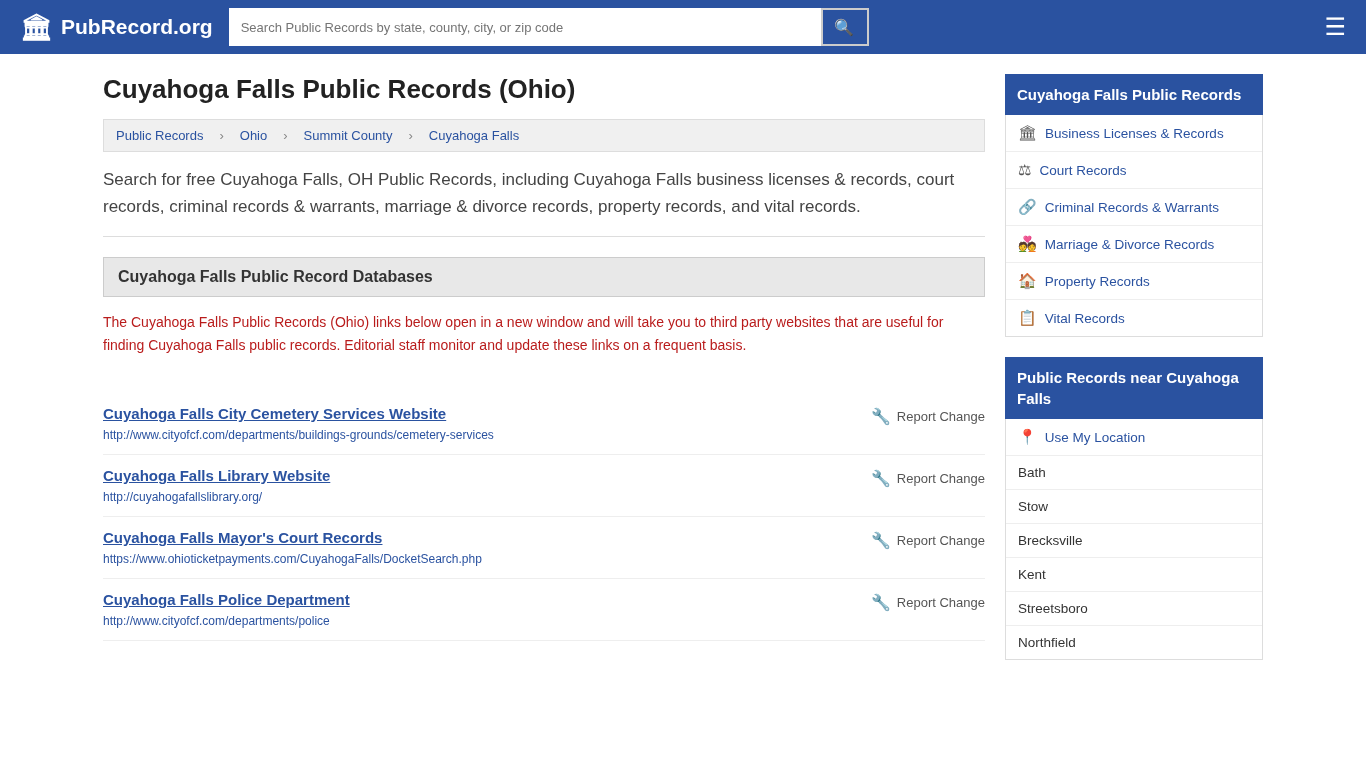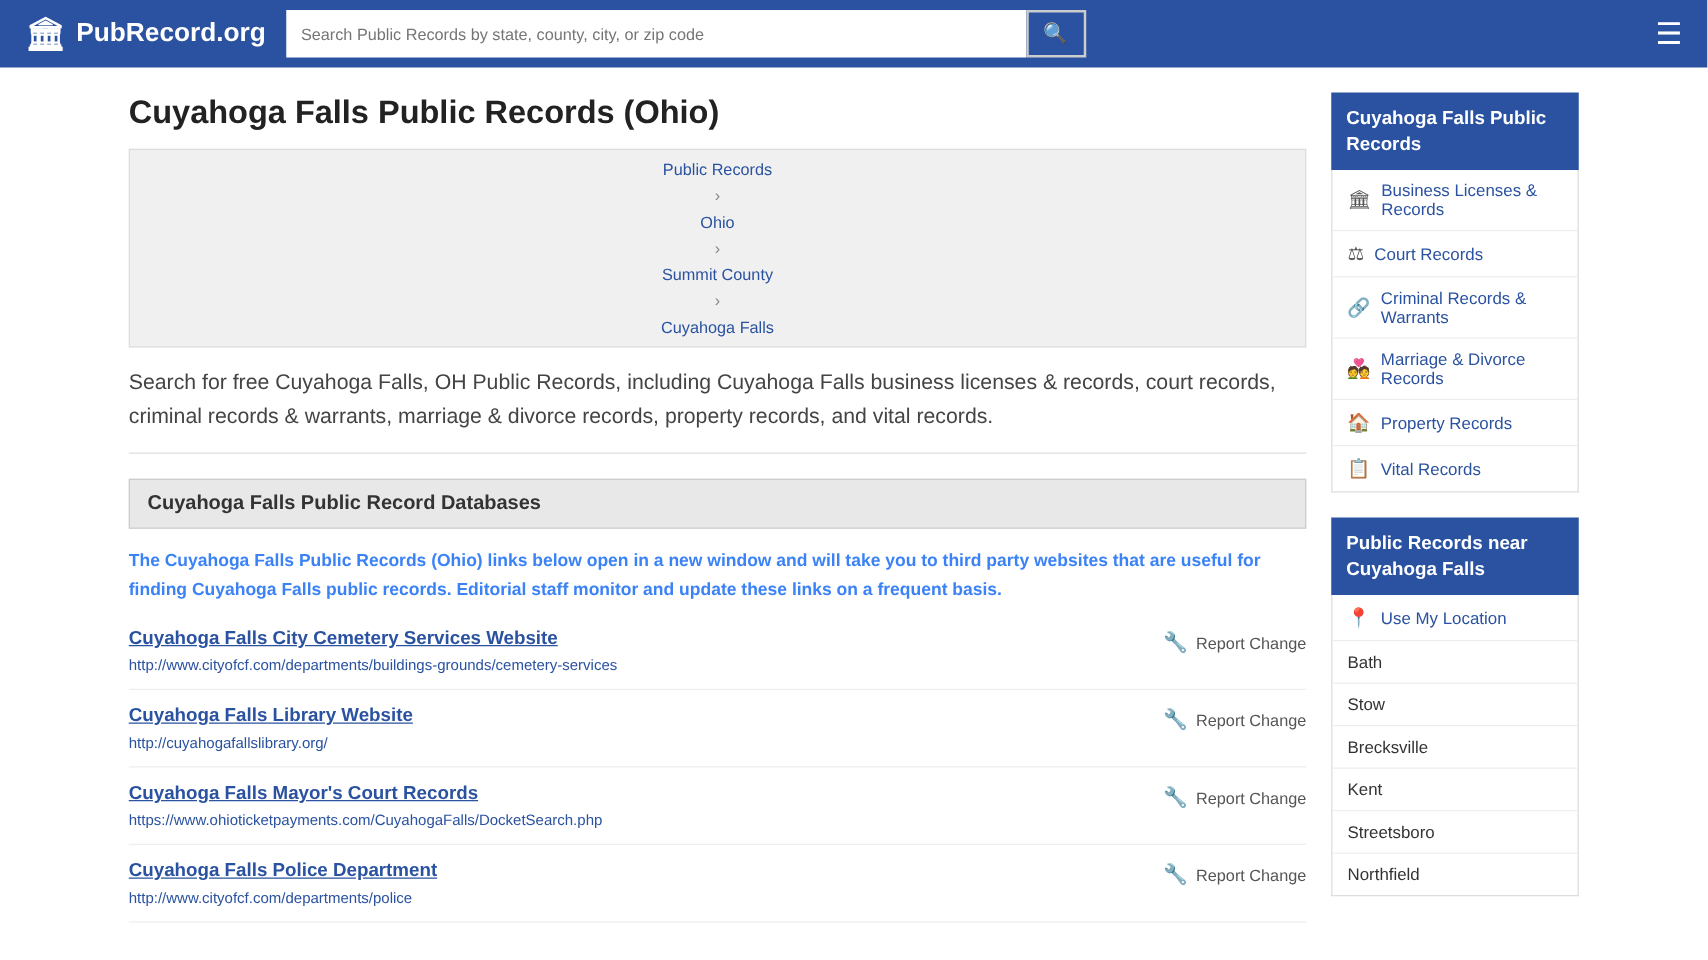--- a/index.html
+++ b/index.html
@@ -30,22 +30,21 @@
     
     .breadcrumb {
       background: #f0f0f0;
       border: 1px solid #ddd;
       padding: 8px 12px;
       font-size: 13px;
       color: #555;
       margin-bottom: 14px;
       display: flex;
       align-items: center;
-      gap: 6px;
-      flex-direction: column;
+      gap: 16px;
     }
     .breadcrumb a {
       color: #2a52a0;
       text-decoration: none;
     }
     .breadcrumb .sep { color: #888; }
 
     
     .description {
       font-size: 17px;
@@ -63,24 +62,23 @@
       padding: 10px 14px;
       font-size: 16px;
       font-weight: bold;
       color: #333;
       margin-bottom: 14px;
     }
 
     
     .sub-description {
       font-size: 14px;
-      color: #3b82f6;
+      color: #b91c1c;
       line-height: 1.6;
-      margin-bottom: 8px;
-      font-weight: bold;
+      margin-bottom: 37px;
     }
 
     
     .record-item {
       border-bottom: 1px solid #eee;
       padding: 12px 0;
       display: flex;
       justify-content: space-between;
       align-items: flex-start;
     }
@@ -109,21 +107,21 @@
       color: #555;
       font-size: 13px;
       cursor: pointer;
       white-space: nowrap;
       padding-top: 2px;
     }
     .report-icon { font-size: 16px; }
 
     
     .sidebar {
-      width: 198px;
+      width: 258px;
       flex-shrink: 0;
     }
 
     .sidebar-section {
       margin-bottom: 20px;
     }
 
     .sidebar-title {
       background: #2a52a0;
       color: #fff;

